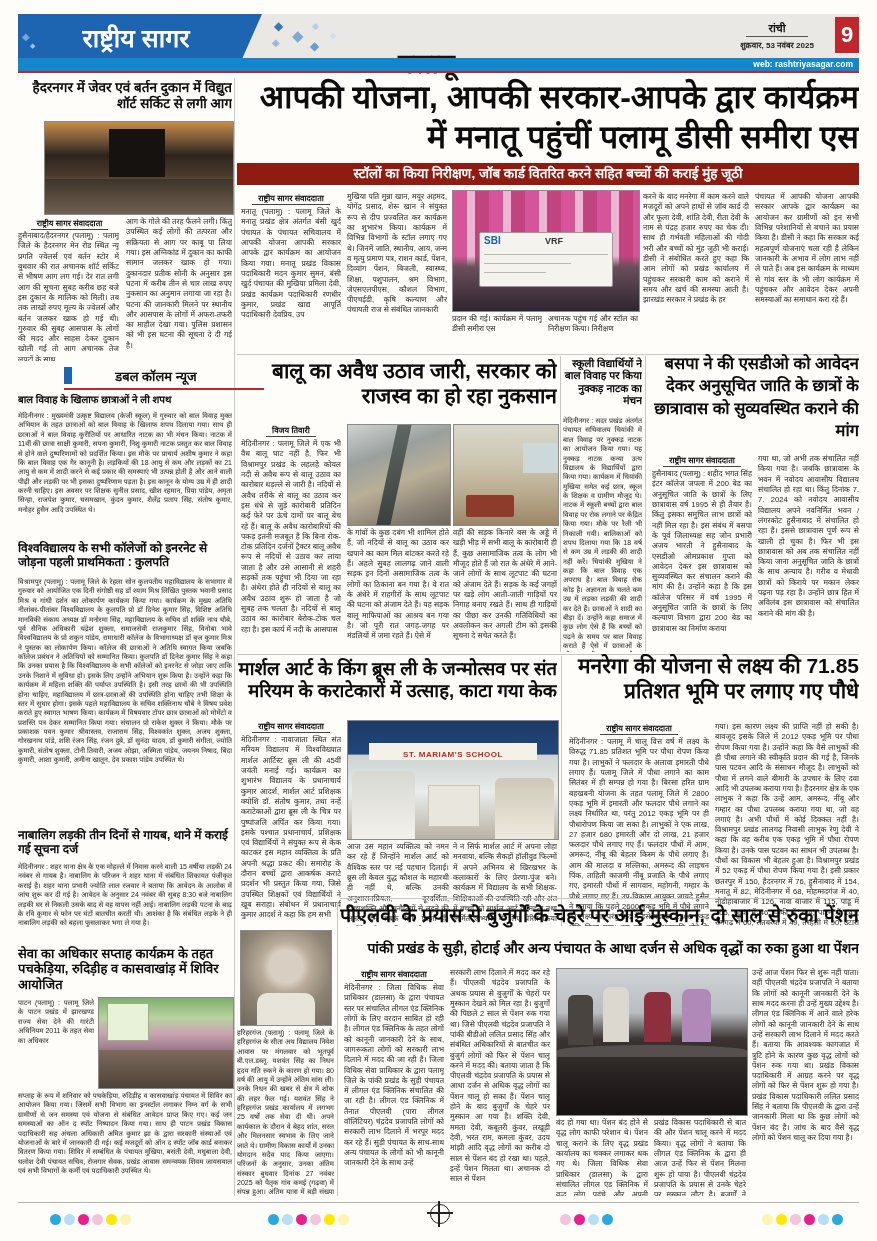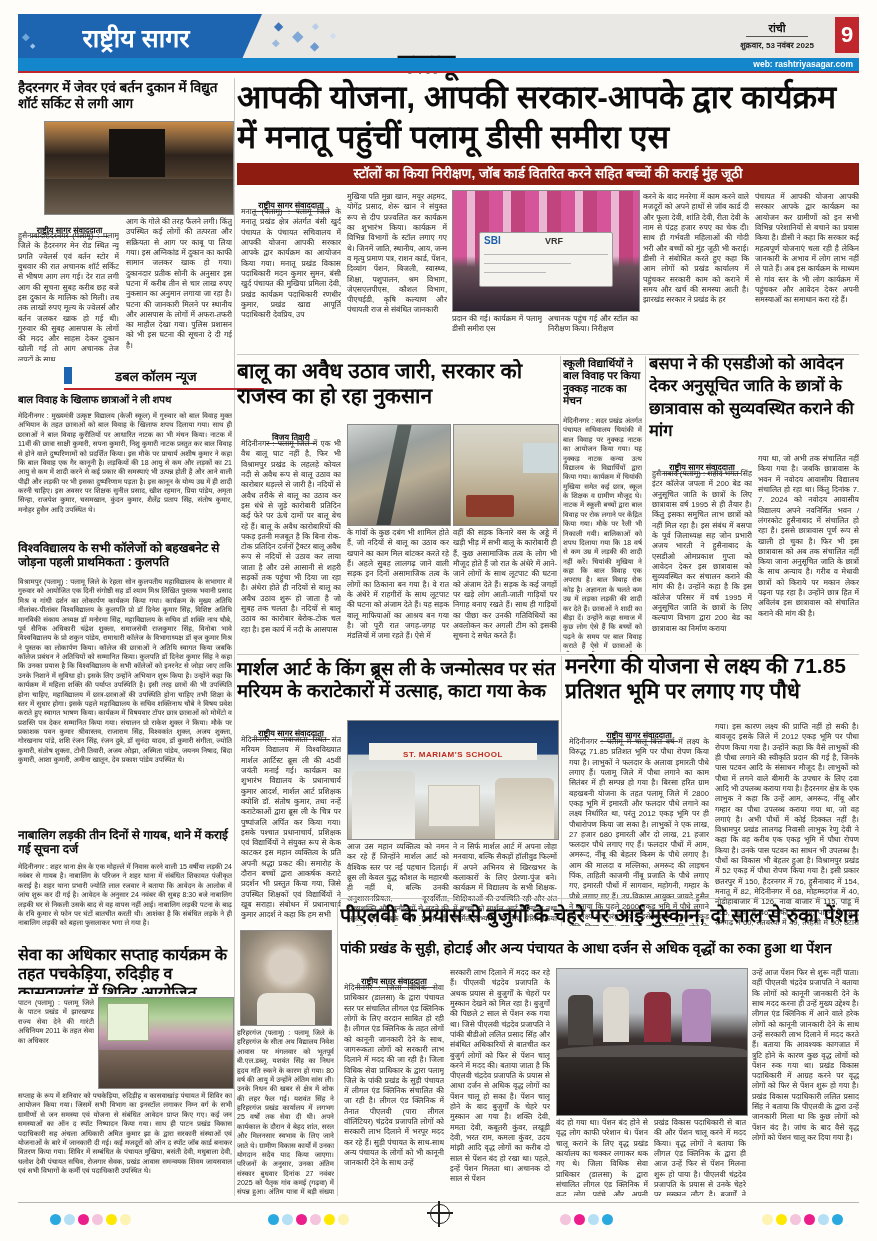--- a/index.html
+++ b/index.html
@@ -1,22 +1,22 @@
 <!DOCTYPE html>
 <html><head>
 <meta charset="utf-8">
 <style>
   html,body{margin:0;padding:0;background:#ffffff;}
   .page{position:relative;width:877px;height:1241px;background:#fefdfa;overflow:hidden;
         font-family:"Liberation Sans","DejaVu Sans",sans-serif;}
   .abs{position:absolute;}
   .bt{font-size:7.6px;line-height:1.36;text-align:justify;color:#1f1f1f;overflow:hidden;}
   .bt-sm{font-size:7px;line-height:1.34;text-align:justify;color:#1f1f1f;overflow:hidden;}
-  .hl{font-weight:bold;color:#0c0c0c;text-align:left;line-height:1.18;overflow:hidden;}
-  .byline{font-weight:bold;font-size:8px;text-align:center;color:#111;margin-top:7px;}
+  .hl{font-weight:bold;color:#0c0c0c;text-align:right;line-height:1.18;overflow:hidden;}
+  .byline{font-weight:bold;font-size:8px;text-align:center;color:#111;}
   .byline > span{display:inline-block;border-bottom:1px solid #444;padding:0 6px 1px 6px;}
   .photo{position:absolute;overflow:hidden;border:1px solid #8a8a8a;}
   .vline{position:absolute;width:1px;background:#c9c9c4;}
   .hline{position:absolute;height:1px;background:#c9c9c4;}
   .dot{display:inline-block;width:11px;height:11px;border-radius:50%;margin-right:3px;vertical-align:middle;}
   .diamond{display:inline-block;transform:rotate(0deg);line-height:1;}
   .cheque{position:absolute;left:14%;top:34%;width:72%;height:46%;background:#f4f3ee;border:1px solid #999;
           border-radius:2px;font-size:8px;color:#333;padding:2px 4px;box-sizing:border-box;}
   .chq-line{height:3px;border-bottom:1px solid #b9b9b9;margin-top:5px;}
 </style>
@@ -68,27 +68,27 @@
   <div class="abs bt" style="left:126px;top:217px;width:106px;height:144px;">आग के गोले की तरह फैलने लगी। किंतु उपस्थित कई लोगों की तत्परता और सक्रियता से आग पर काबू पा लिया गया। इस अग्निकांड में दुकान का काफी सामान जलकर खाक हो गया। दुकानदार प्रतीक सोनी के अनुसार इस घटना में करीब तीन से चार लाख रुपए नुकसान का अनुमान लगाया जा रहा है। घटना की जानकारी मिलने पर स्थानीय और आसपास के लोगों में अफरा-तफरी का माहौल देखा गया। पुलिस प्रशासन को भी इस घटना की सूचना दे दी गई है।</div>
 
   <div class="abs" style="left:64px;top:366px;width:176px;height:22px;border-bottom:2px solid #c0272d;padding-left:24px;">
     <span style="position:absolute;left:0;top:1px;width:8px;height:17px;background:#1d64b1;"></span>
     <span style="position:absolute;left:8px;top:1px;width:168px;text-align:center;font-weight:bold;font-size:13px;color:#111;">डबल कॉलम न्यूज</span>
   </div>
 
   <div class="abs hl" style="left:18px;top:394px;width:214px;height:15px;font-size:10px;text-align:left;">बाल विवाह के खिलाफ छात्राओं ने ली शपथ</div>
   <div class="abs bt-sm" style="left:18px;top:411px;width:214px;height:128px;">मेदिनीनगर : मुख्यमंत्री उत्कृष्ट विद्यालय (केजी स्कूल) में गुरुवार को बाल विवाह मुक्त अभियान के तहत छात्राओं को बाल विवाह के खिलाफ शपथ दिलाया गया। साथ ही छात्राओं ने बाल विवाह कुरीतियों पर आधारित नाटक का भी मंचन किया। नाटक में 11वीं की छात्रा साक्षी कुमारी, सपना कुमारी, निशु कुमारी नाटक प्रस्तुत कर बाल विवाह से होने वाले दुष्परिणामों को प्रदर्शित किया। इस मौके पर प्राचार्य अशीष कुमार ने कहा कि बाल विवाह एक गैर कानूनी है। लड़कियों की 18 आयु से कम और लड़कों का 21 आयु से कम में शादी करने से कई प्रकार की समस्याएं भी उत्पन्न होती है और आने वाली पीढ़ी और लड़की पर भी इसका दुष्परिणाम पड़ता है। इस कानून के योग्य उम्र में ही शादी करनी चाहिए। इस अवसर पर शिक्षक सुनील प्रसाद, खीश रहमान, प्रिया पांडेय, अमृता सिन्हा, राजपेश कुमार, चसमखान, कुंदन कुमार, शैलेंद्र प्रताप सिंह, संतोष कुमार, मनोहर हुसैन आदि उपस्थित थे।</div>
 
-  <div class="abs hl" style="left:18px;top:541px;width:214px;height:32px;font-size:12px;text-align:left;">विश्वविद्यालय के सभी कॉलेजों को बहखबनेट से जोड़ना पहली प्राथमिकता : कुलपति</div>
+  <div class="abs hl" style="left:18px;top:541px;width:214px;height:32px;font-size:12px;text-align:left;">विश्वविद्यालय के सभी कॉलेजों को इनरनेट से जोड़ना पहली प्राथमिकता : कुलपति</div>
   <div class="abs bt-sm" style="left:18px;top:577px;width:214px;height:248px;">विश्रामपुर (पलामू) : पलामू जिले के रेहला सोन कुलपतीय महाविद्यालय के सभागार में गुरुवार को आयोजित एक दिनी संगोष्ठी सह डॉ श्याम मिश्र लिखित पुस्तक भवानी प्रसाद मिश्र व गांधी दर्शन का लोकार्पण कार्यक्रम किया गया। कार्यक्रम के मुख्य अतिथि नीलांबर-पीतांबर विश्वविद्यालय के कुलपति प्रो डॉ दिनेश कुमार सिंह, विशिष्ट अतिथि मानविकी संकाय अध्यक्ष डॉ मनोरमा सिंह, महाविद्यालय के सचिव डॉ शक्ति नाथ चौबे, पूर्व सैनिक अधिकारी चंद्रेश शुक्ला, समाजसेवी राजकुमार सिंह, विनोबा भावे विश्वविद्यालय के प्रो शकुन पांडेय, रामाधारी कॉलेज के विभागाध्यक्ष डॉ बृज कुमार मिश्र ने पुस्तक का लोकार्पण किया। कॉलेज की छात्राओं ने अतिथि स्वागत किया जबकि कॉलेज प्रबंधन ने अतिथियों को सम्मानित किया। कुलपति डॉ दिनेश कुमार सिंह ने कहा कि उनका प्रयास है कि विश्वविद्यालय के सभी कॉलेजों को इनरनेट से जोड़ा जाए ताकि उनके निशाने में सुविधा हो। इसके लिए उन्होंने अभियान शुरू किया है। उन्होंने कहा कि कार्यक्रम में महिला शक्ति की पर्याप्त उपस्थिति है। इसी तरह छात्रों की भी उपस्थिति होना चाहिए, महाविद्यालय में छात्र-छात्राओं की उपस्थिति होना चाहिए तभी शिक्षा के स्तर में सुधार होगा। इसके पहले महाविद्यालय के सचिव शक्तिनाथ चौबे ने विषय प्रवेश कराते हुए स्वागत भाषण किया। कार्यक्रम में विषयवार टॉपर छात्र छात्राओं को मोमेंटो व प्रशस्ति पत्र देकर सम्मानित किया गया। संचालन प्रो राकेश शुक्ल ने किया। मौके पर प्रकाशक पवन कुमार श्रीवास्तव, राजाराम सिंह, विश्वकांत शुक्ल, अजय शुक्ला, गोरखनाथ पांडे, शशि रंजन सिंह, रंजन दुबे, डॉ सुनंदा यादव, डॉ कुमारी संगीता, ज्योति कुमारी, संतोष शुक्ला, टोनी तिवारी, अजय ओझा, अस्मिता पांडेय, जयनम निषाद, बिंदा कुमारी, आशा कुमारी, अमीना खातून, देव प्रकाश पांडेय उपस्थित थे।</div>
 
   <div class="abs hl" style="left:18px;top:828px;width:214px;height:32px;font-size:12px;text-align:left;">नाबालिग लड़की तीन दिनों से गायब, थाने में कराई गई सूचना दर्ज</div>
   <div class="abs bt-sm" style="left:18px;top:862px;width:214px;height:82px;">मेदिनीनगर : शहर थाना क्षेत्र के एक मोहल्ले में निवास करने वाली 15 वर्षीया लड़की 24 नवंबर से गायब है। नाबालिग के परिजन ने शहर थाना में संबंधित शिकायत पंजीकृत कराई है। शहर थाना प्रभारी ज्योति लाल रजवार ने बताया कि आवेदन के आलोक में जांच शुरू कर दी गई है। आवेदन के अनुसार 24 नवंबर की सुबह 8:30 बजे नाबालिग लड़की घर से निकली उसके बाद से वह वापस नहीं आई। नाबालिग लड़की पटना के बाढ़ के रवि कुमार से फोन पर घंटों बातचीत करती थी। आशंका है कि संबंधित लड़के ने ही नाबालिग लड़की को बहला फुसलाकर भगा ले गया है।</div>
 
-  <div class="abs hl" style="left:18px;top:946px;width:214px;height:48px;font-size:16px;text-align:left;">सेवा का अधिकार सप्ताह कार्यक्रम के तहत पचकेड़िया, रुदिड़ीह व कासवाखांड़ में शिविर आयोजित</div>
+  <div class="abs hl" style="left:18px;top:946px;width:214px;height:48px;font-size:13px;text-align:left;">सेवा का अधिकार सप्ताह कार्यक्रम के तहत पचकेड़िया, रुदिड़ीह व कासवाखांड़ में शिविर आयोजित</div>
   <div class="abs bt-sm" style="left:18px;top:998px;width:76px;height:90px;">पाटन (पलामू) : पलामू जिले के पाटन प्रखंड में झारखण्ड राज्य सेवा देने की गारंटी अधिनियम 2011 के तहत सेवा का अधिकार</div>
   <div class="photo" style="left:98px;top:997px;width:134px;height:90px;background:
        linear-gradient(180deg,#7fae6c 0%,#b8d3a0 22%,#caa2b2 40%,#8d6f80 62%,#6f5a4e 100%);">
     <div class="abs" style="left:6%;top:6%;width:30%;height:40%;background:#e8f2d8;border:1px solid #9bb17e;"></div>
     <div class="abs" style="left:0;bottom:0;width:100%;height:42%;background:linear-gradient(0deg,#4e4238,#7d6a5c);"></div>
   </div>
   <div class="abs bt-sm" style="left:18px;top:1091px;width:214px;height:108px;">सप्ताह के रूप में शनिवार को पचकेड़िया, रुदिड़ीह व कासवाखांड़ पंचायत में शिविर का आयोजन किया गया। जिसमें सभी विभाग का इनस्टॉल लगाकर निम्न वर्ग के सभी ग्रामीणों से जन समस्या एवं योजना से संबंधित आवेदन प्राप्त किए गए। कई जन समस्याओं का ऑन द स्पॉट निष्पादन किया गया। साथ ही पाटन प्रखंड विकास पदाधिकारी सह अंचला अधिकारी अमित कुमार झा के द्वारा सरकारी संस्थाओं एवं योजनाओं के बारे में जानकारी दी गई। कई मजदूरों को ऑन द स्पॉट जॉब कार्ड बनाकर वितरण किया गया। शिविर में सम्बंधित के पंचायत मुखिया, बसंती देवी, मधुबाला देवी, धलोश देवी पंचायत सचिव, रोजगार सेवक, प्रखंड आवास समन्वयक शिवम जायसवाल एवं सभी विभागों के कर्मी एवं पदाधिकारी उपस्थित थे।</div>
 
   <div class="abs" style="left:237px;top:163px;width:622px;height:22px;background:#8e1c10;color:#fff;text-align:center;">
     <span style="font-weight:bold;font-size:13.5px;line-height:22px;">स्टॉलों का किया निरीक्षण, जॉब कार्ड वितरित करने सहित बच्चों की कराई मुंह जूठी</span>

